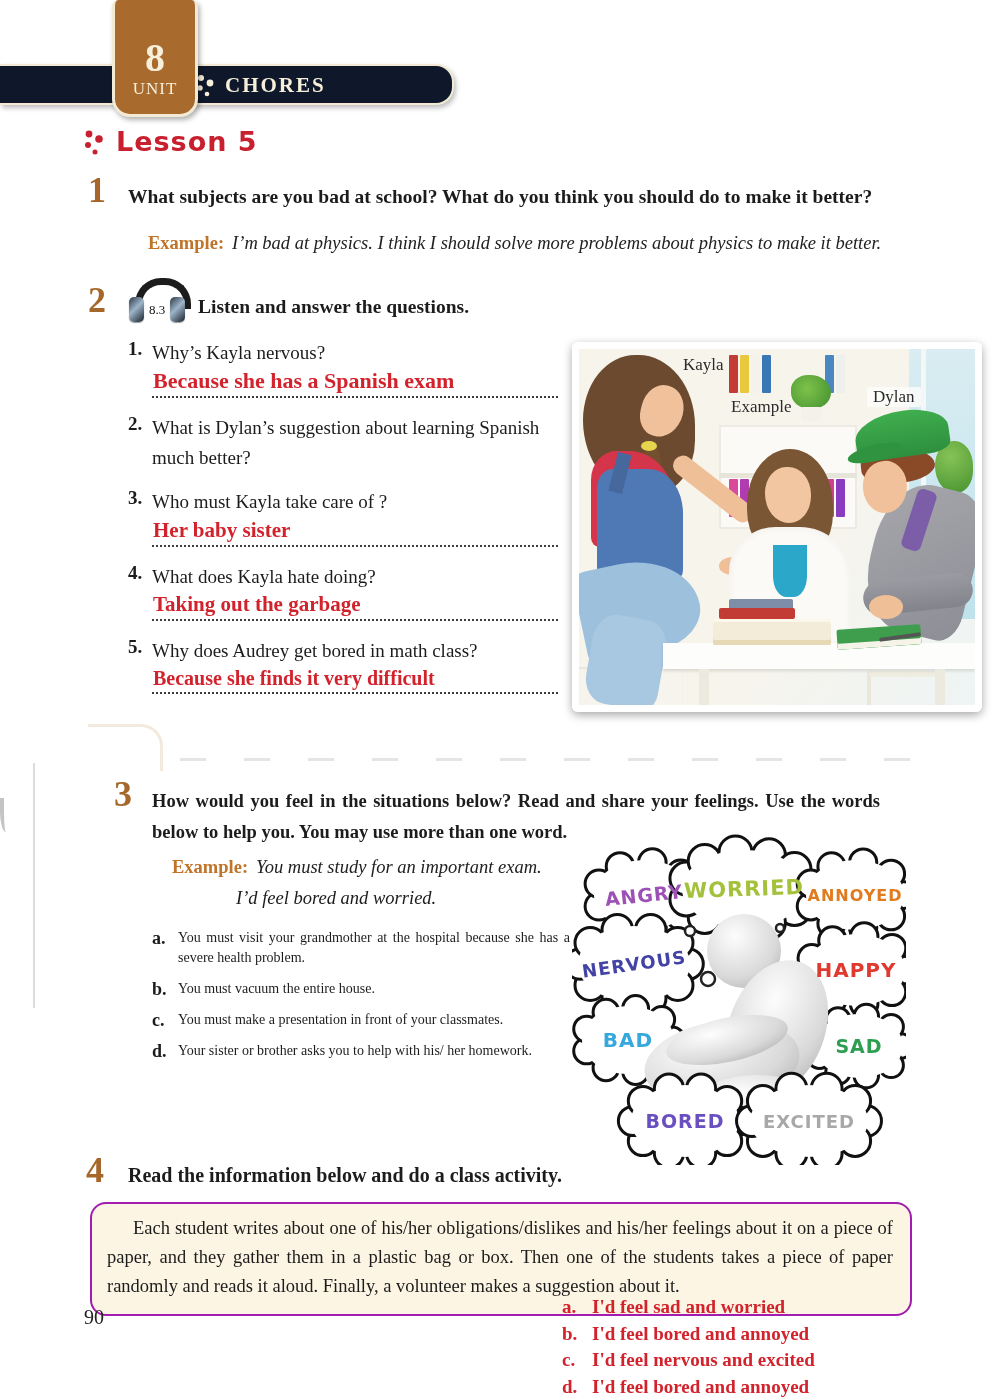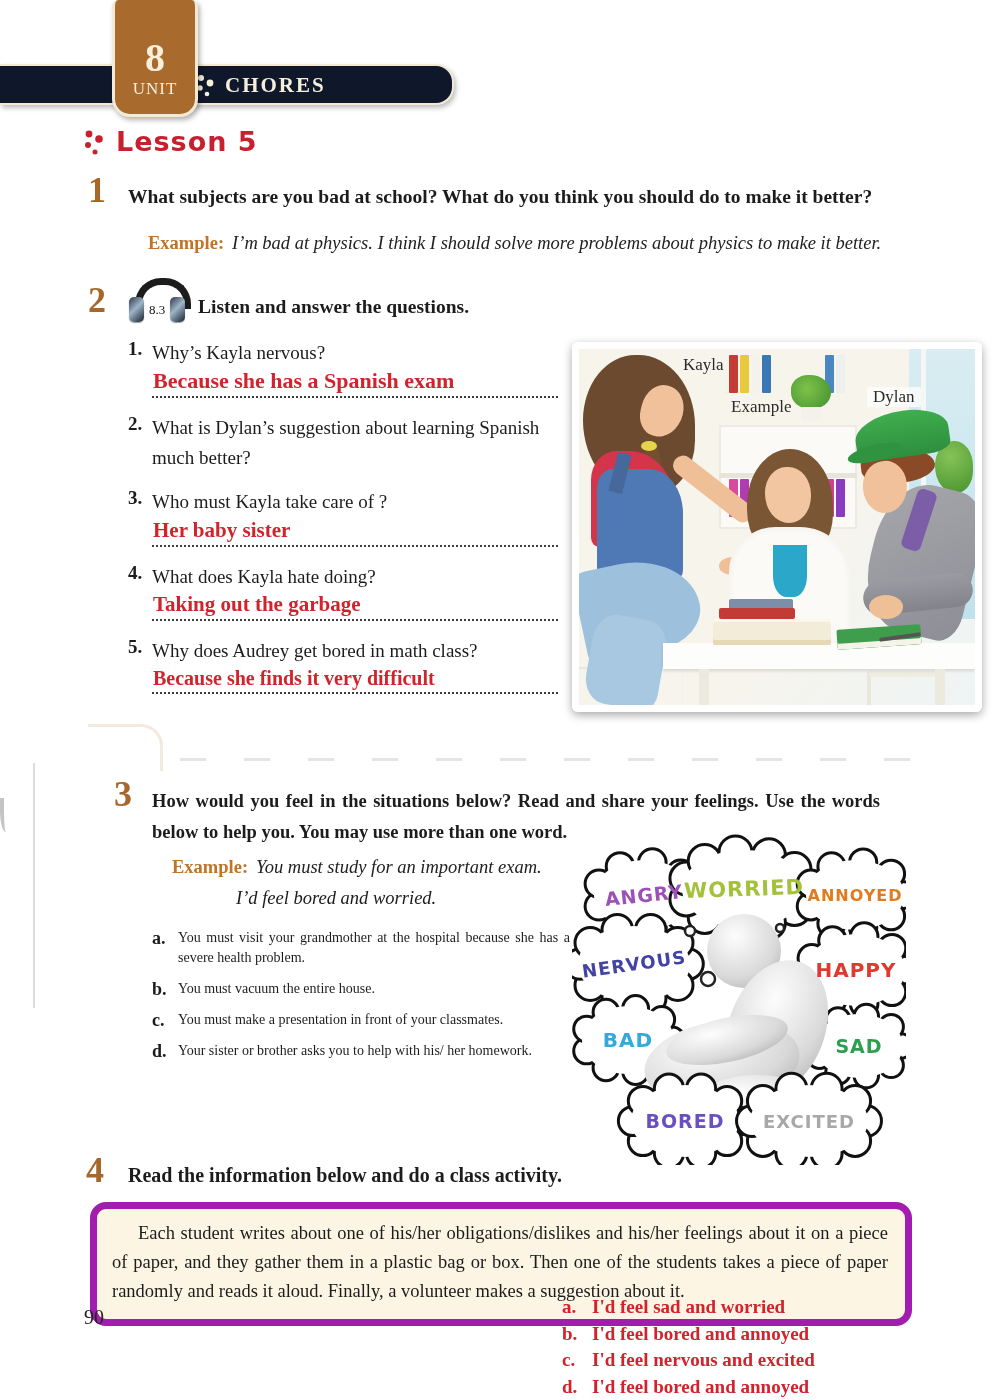--- a/index.html
+++ b/index.html
@@ -119,21 +119,21 @@
   .item-list{position:absolute;left:152px;top:928px;width:418px;}
   .item{display:flex;margin-bottom:10px;}
   .item-letter{font-weight:bold;font-size:18px;width:26px;flex:none;}
   .item-text{font-size:14px;line-height:1.45;text-align:justify;}
 
   .bubbles{position:absolute;left:572px;top:833px;width:334px;height:332px;}
 
   
   .act4-prompt{position:absolute;left:128px;top:1164px;font-weight:bold;font-size:20px;}
   .info-box{position:absolute;left:90px;top:1202px;width:822px;background:#fcf5e3;
-            border:7px solid #a21caf;border-radius:16px;padding:10px 17px 12px 15px;box-sizing:border-box;}
+            border:2px solid #a21caf;border-radius:16px;padding:10px 17px 12px 15px;box-sizing:border-box;}
   .info-text{margin:0;font-size:18.5px;line-height:1.58;text-align:justify;text-indent:26px;}
   .final-answers{position:absolute;left:562px;top:1294px;}
   .fa-row{display:flex;line-height:26.5px;color:#d2232d;font-weight:bold;font-size:19px;}
   .fa-letter{width:30px;flex:none;}
   .page-num{position:absolute;left:84px;top:1306px;font-size:20px;color:#222;}
 
   
   .art-vline{position:absolute;left:33px;top:763px;width:2px;height:245px;background:#c9c9c9;opacity:.65;}
   .art-smudge{position:absolute;left:180px;top:758px;width:760px;height:3px;opacity:.4;
               background:repeating-linear-gradient(90deg,#bdbdbd 0 26px,transparent 26px 64px);}

